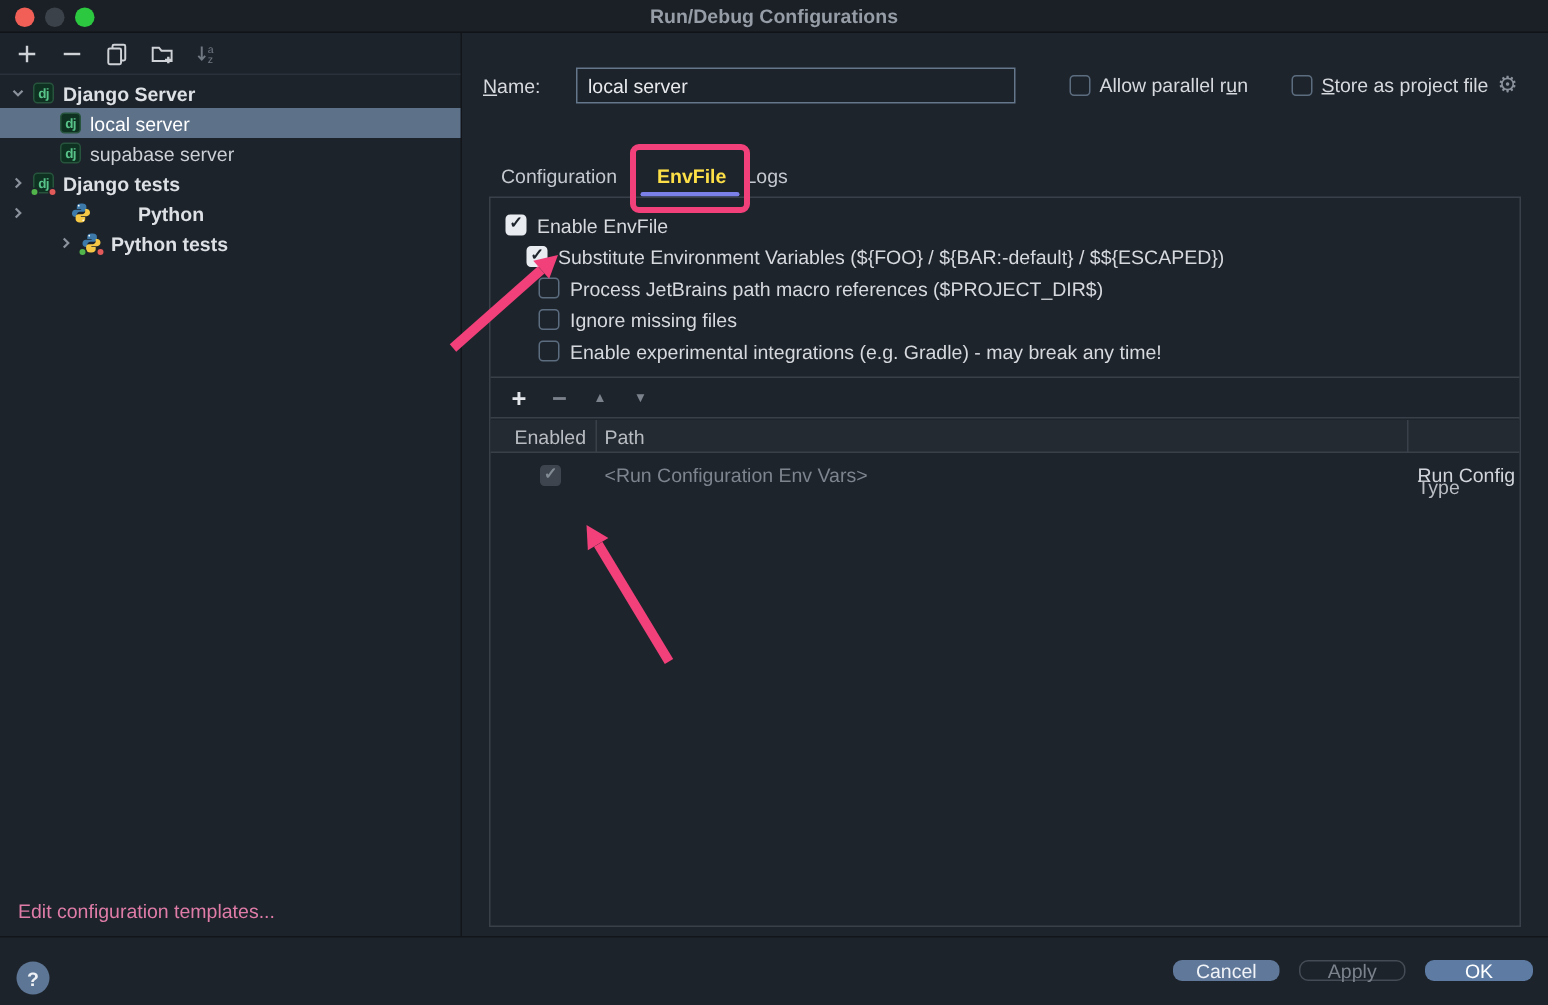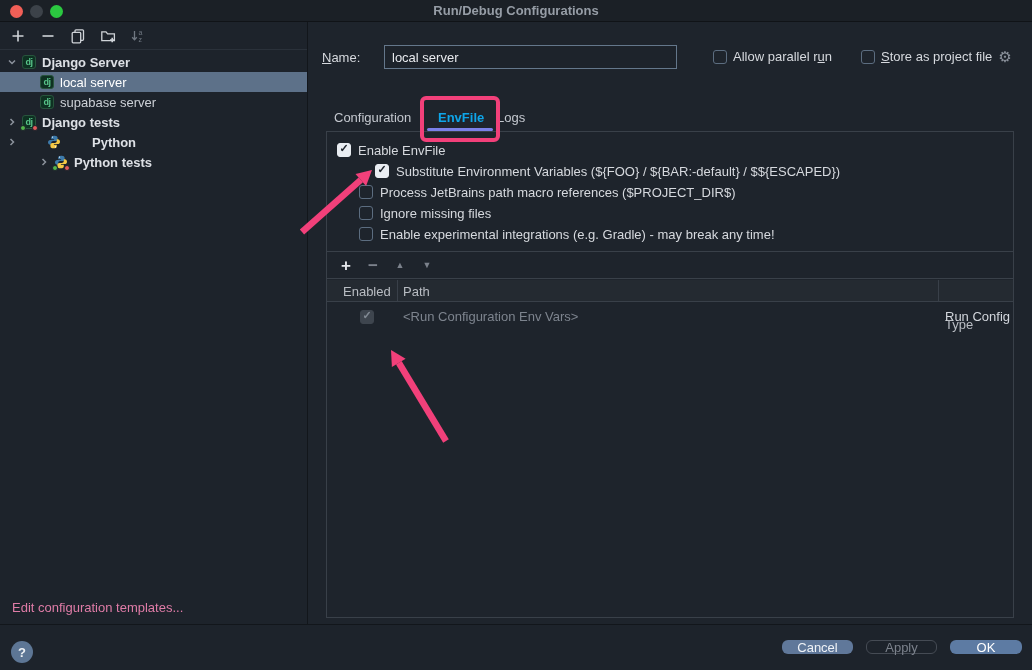--- a/index.html
+++ b/index.html
@@ -66,21 +66,21 @@
     position:relative; flex:0 0 auto; background:transparent; }
   .cb.checked { background:#e9edf2; border-color:#e9edf2; }
   .cb.checked::after { content:"✓"; position:absolute; left:1.5px; top:-2.5px;
     font-size:11px; font-weight:bold; color:#1e242c; }
   .cb.disabled { background:#3e454e; border-color:#3e454e; }
   .cb.disabled::after { content:"✓"; position:absolute; left:1.5px; top:-2.5px;
     font-size:11px; font-weight:bold; color:#828a94; }
   
   .tab { position:absolute; top:110px; color:#c4c8cf; }
   .tab-config { left:334px; }
-  .tab-envfile { left:438px; color:#0ea5e9; font-weight:600; }
+  .tab-envfile { left:438px; color:#fde047; font-weight:600; }
   .tab-logs { left:497px; }
   .tab-underline { position:absolute; left:427px; top:128px; width:66px; height:3px;
     border-radius:2px; background:#7a80e8; }
   .annot-box { position:absolute; left:420px; top:96px; width:80px; height:46px;
     border:4px solid #f2407a; border-radius:6px; z-index:30; pointer-events:none; }
   
   .content-box { position:absolute; left:326px; top:131px; width:688px; height:487px;
     border:1px solid #394049; }
   .env-cb-row { position:absolute; display:flex; align-items:center; gap:7px; height:18px; }
   .env-cb-row .cb-lbl { white-space:nowrap; color:#d6d9de; }
@@ -242,21 +242,21 @@
   <div class="tab tab-logs">Logs</div>
   <div class="tab-underline"></div>
   <div class="annot-box"></div>
 
   <div class="content-box">
 
     <div class="env-cb-row" style="left:10px; top:9px;">
       <span class="cb checked"></span>
       <span class="cb-lbl">Enable EnvFile</span>
     </div>
-    <div class="env-cb-row" style="left:48px; top:30px;">
+    <div class="env-cb-row" style="left:24px; top:30px;">
       <span class="cb checked"></span>
       <span class="cb-lbl">Substitute Environment Variables (${FOO} / ${BAR:-default} / $${ESCAPED})</span>
     </div>
     <div class="env-cb-row" style="left:32px; top:51px;">
       <span class="cb"></span>
       <span class="cb-lbl">Process JetBrains path macro references ($PROJECT_DIR$)</span>
     </div>
     <div class="env-cb-row" style="left:32px; top:72px;">
       <span class="cb"></span>
       <span class="cb-lbl">Ignore missing files</span>

